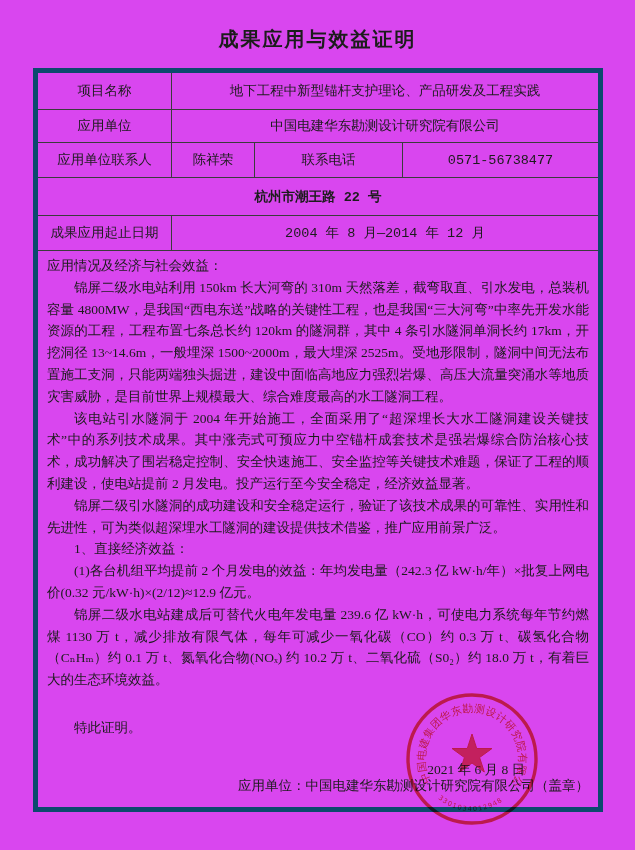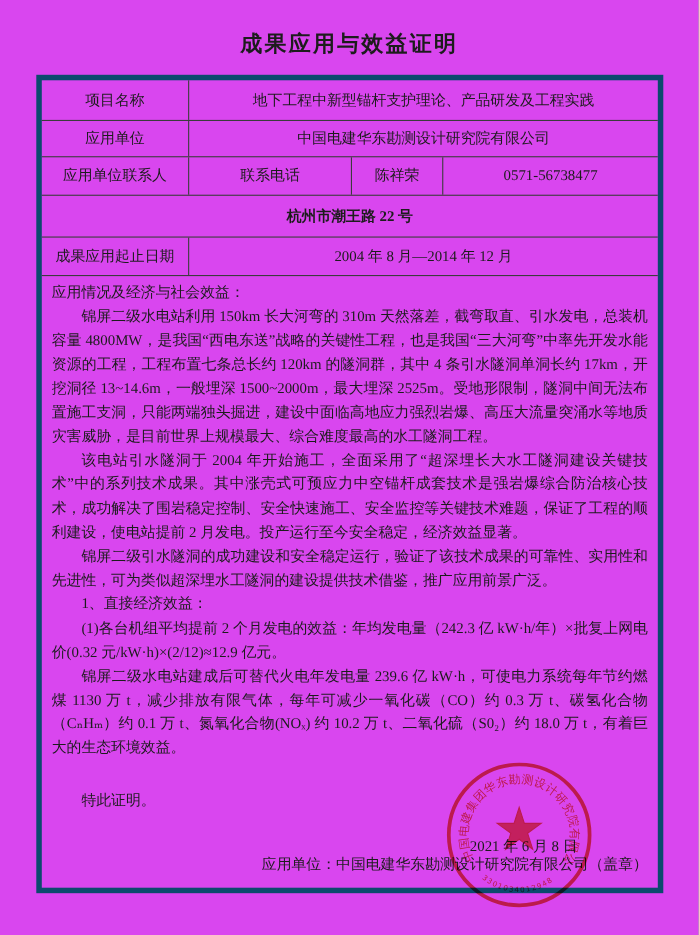--- a/index.html
+++ b/index.html
@@ -28,21 +28,21 @@
   .row{display:flex;border-bottom:1px solid #3c3c3c;box-sizing:border-box;}
   .cell{
     border-right:1px solid #3c3c3c;
     box-sizing:border-box;
     display:flex;align-items:center;justify-content:center;
     text-align:center;
     padding:2px 4px;
   }
   .cell:last-child{border-right:none;}
   .lbl{width:134px;flex:0 0 auto;}
-  .val{flex:1 1 auto;}
+  .val{flex:1 1 auto;font-family:Liberation Mono, monospace;}
   .r1{min-height:37px;}
   .r2{min-height:33px;}
   .r3{min-height:35px;}
   .r4{min-height:38px;}
   .r5{min-height:35px;}
   .w-name{width:83px;flex:0 0 auto;}
   .w-phlbl{width:148px;flex:0 0 auto;}
   .bold{font-weight:bold;}
   .big-cell{
     position:relative;
@@ -78,22 +78,22 @@
     <div class="row r1">
       <div class="cell lbl">项目名称</div>
       <div class="cell val">地下工程中新型锚杆支护理论、产品研发及工程实践</div>
     </div>
     <div class="row r2">
       <div class="cell lbl">应用单位</div>
       <div class="cell val">中国电建华东勘测设计研究院有限公司</div>
     </div>
     <div class="row r3">
       <div class="cell lbl">应用单位联系人</div>
+      <div class="cell w-name">陈祥荣</div>
       <div class="cell w-phlbl">联系电话</div>
-      <div class="cell w-name">陈祥荣</div>
       <div class="cell val">0571-56738477</div>
     </div>
     <div class="row r4">
       <div class="cell val bold">杭州市潮王路 22 号</div>
     </div>
     <div class="row r5">
       <div class="cell lbl">成果应用起止日期</div>
       <div class="cell val">2004 年 8 月—2014 年 12 月</div>
     </div>
 

